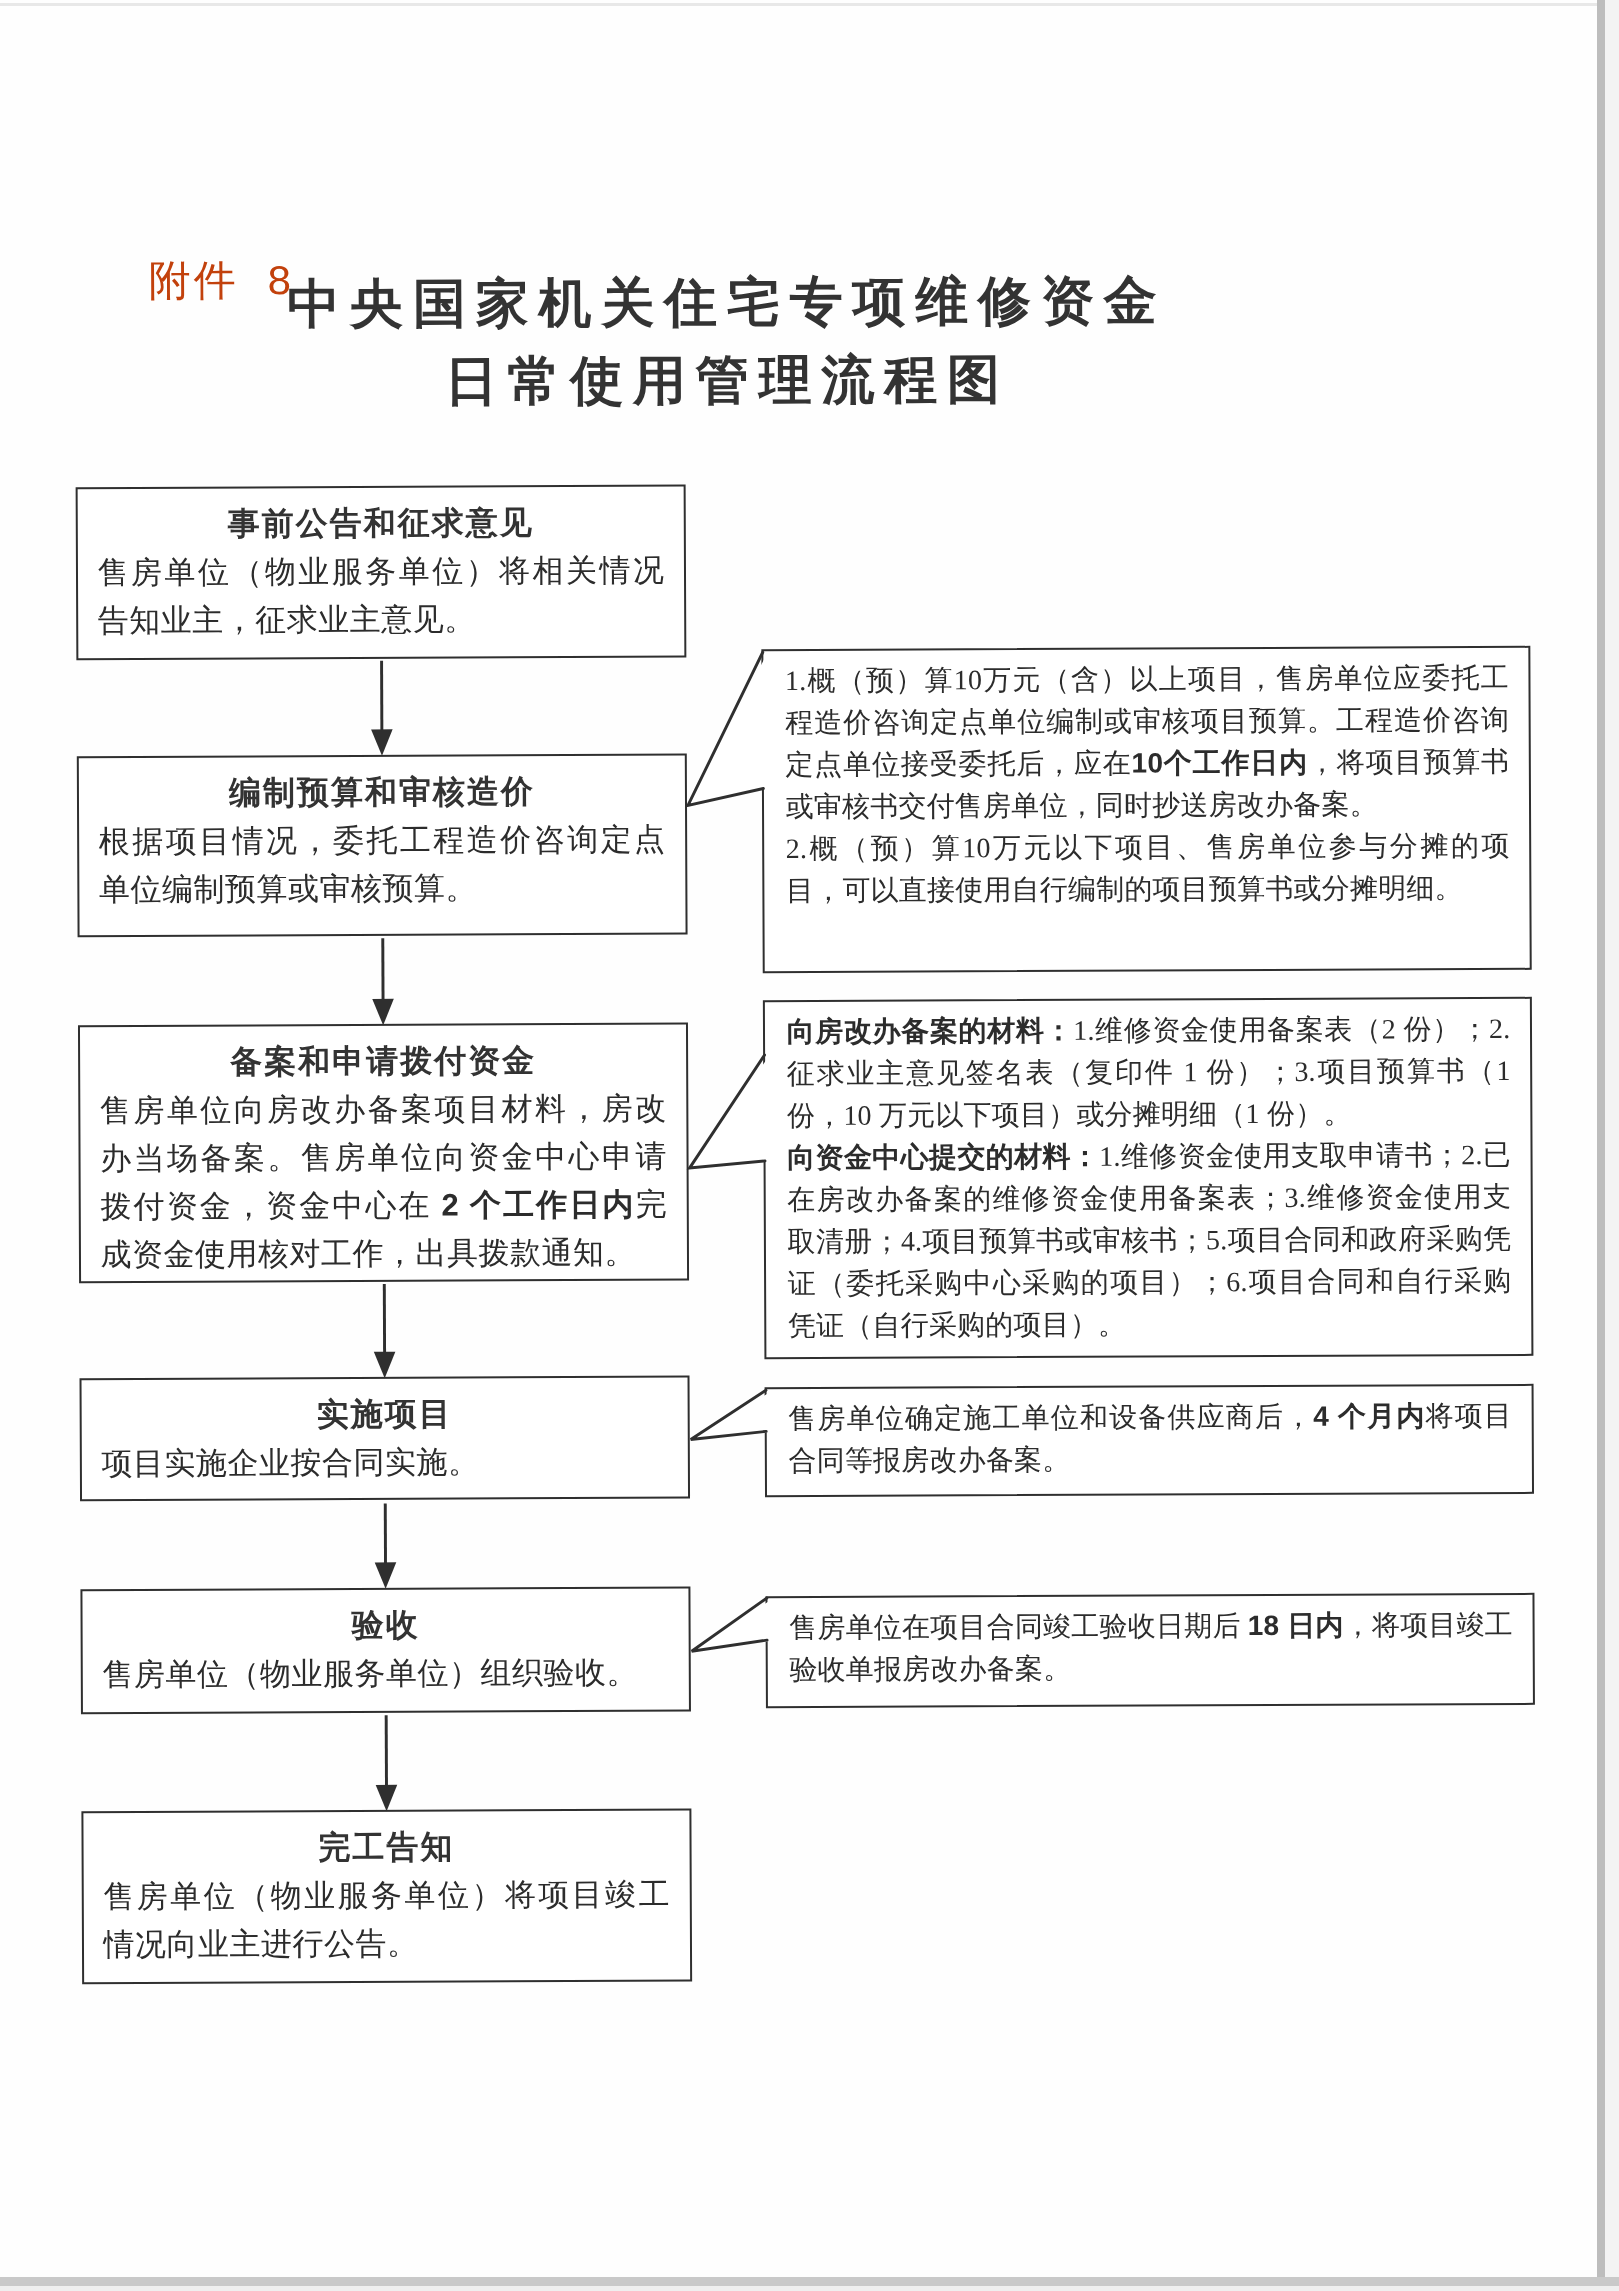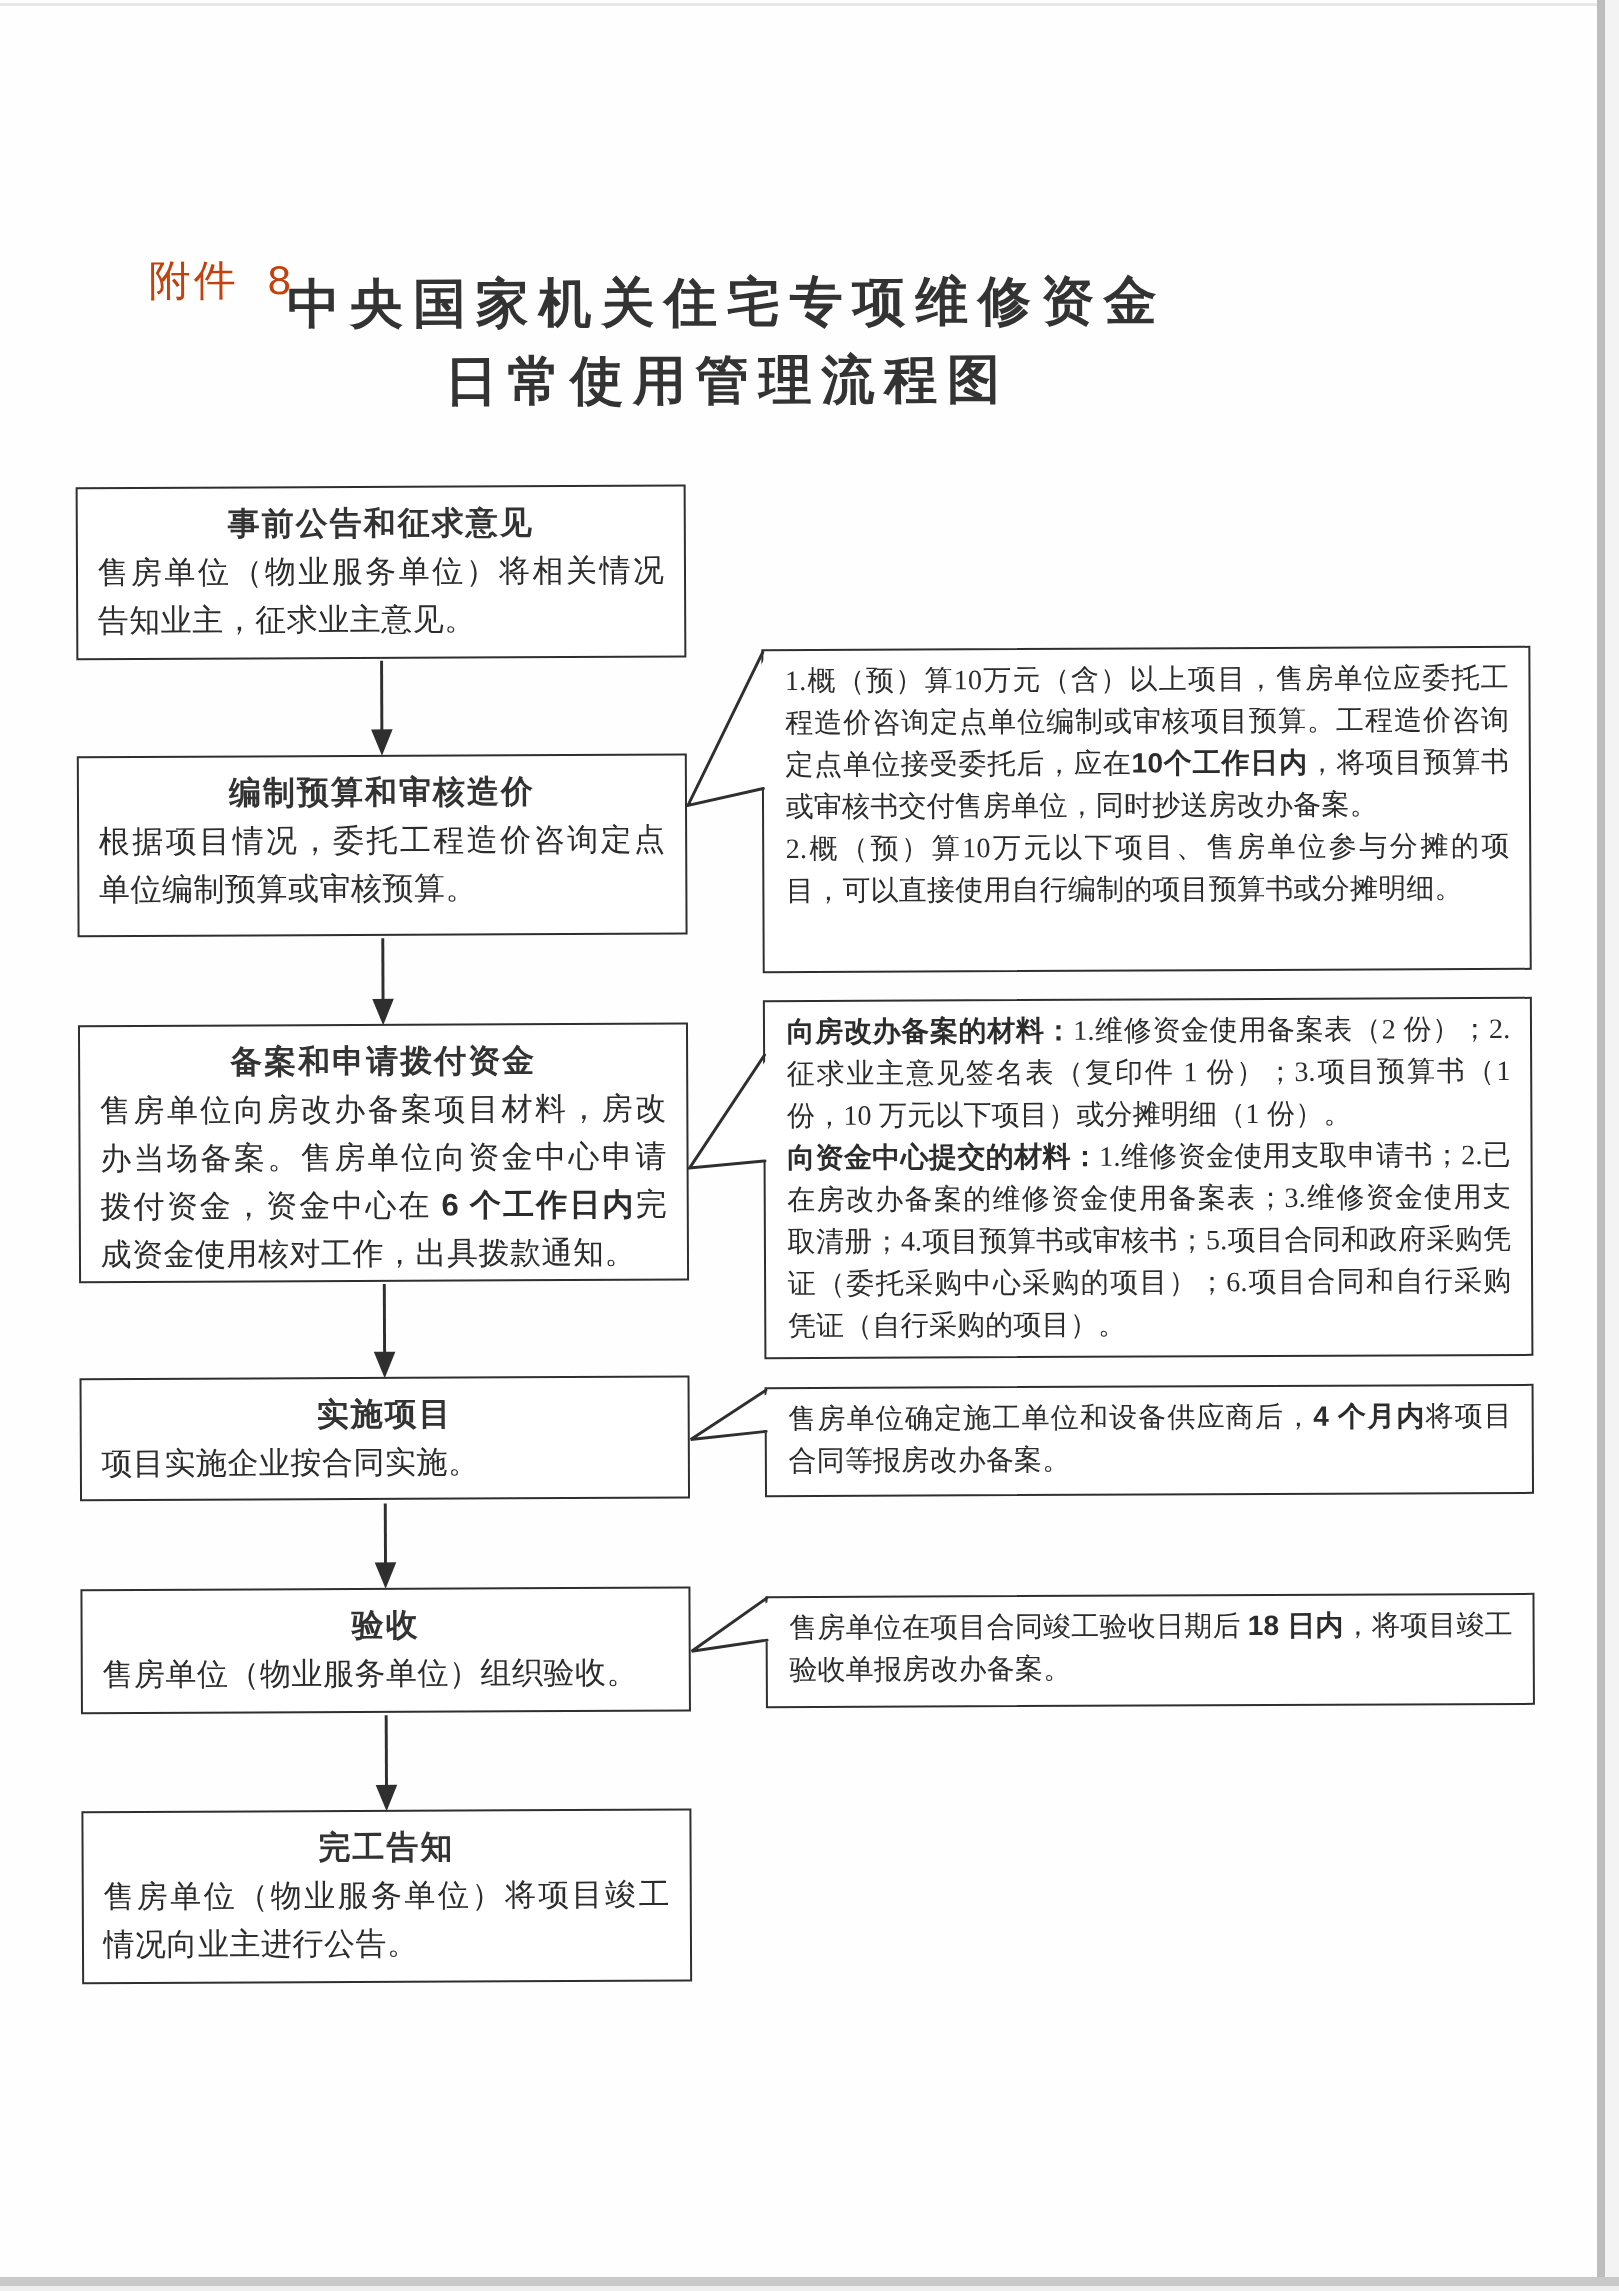--- a/index.html
+++ b/index.html
@@ -100,21 +100,21 @@
     <section class="flow-box" style="top:753px;height:181px;">
       <h2>编制预算和审核造价</h2>
       <div class="body">
           <div class="para"><span>根据项目情况，委托工程造价咨询定点单位编制预算或审核预算。</span></div>
         </div>
     </section>
 
     <section class="flow-box" style="top:1022px;height:258px;">
       <h2>备案和申请拨付资金</h2>
       <div class="body">
-          <div class="para"><span>售房单位向房改办备案项目材料，房改办当场备案。售房单位向资金中心申请拨付资金，资金中心在 </span><span class="b">6 个工作日内</span><span>完成资金使用核对工作，出具拨款通知。</span></div>
+          <div class="para"><span>售房单位向房改办备案项目材料，房改办当场备案。售房单位向资金中心申请拨付资金，资金中心在 </span><span class="b">2 个工作日内</span><span>完成资金使用核对工作，出具拨款通知。</span></div>
         </div>
     </section>
 
     <section class="flow-box" style="top:1375px;height:123px;">
       <h2>实施项目</h2>
       <div class="body">
           <div class="para"><span>项目实施企业按合同实施。</span></div>
         </div>
     </section>
 

